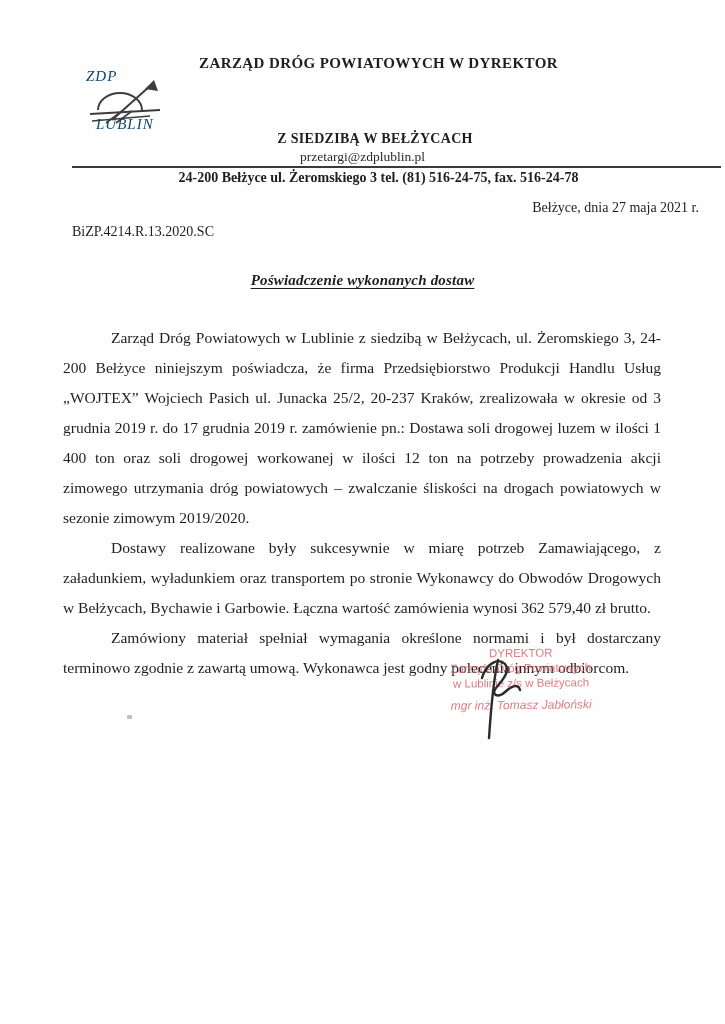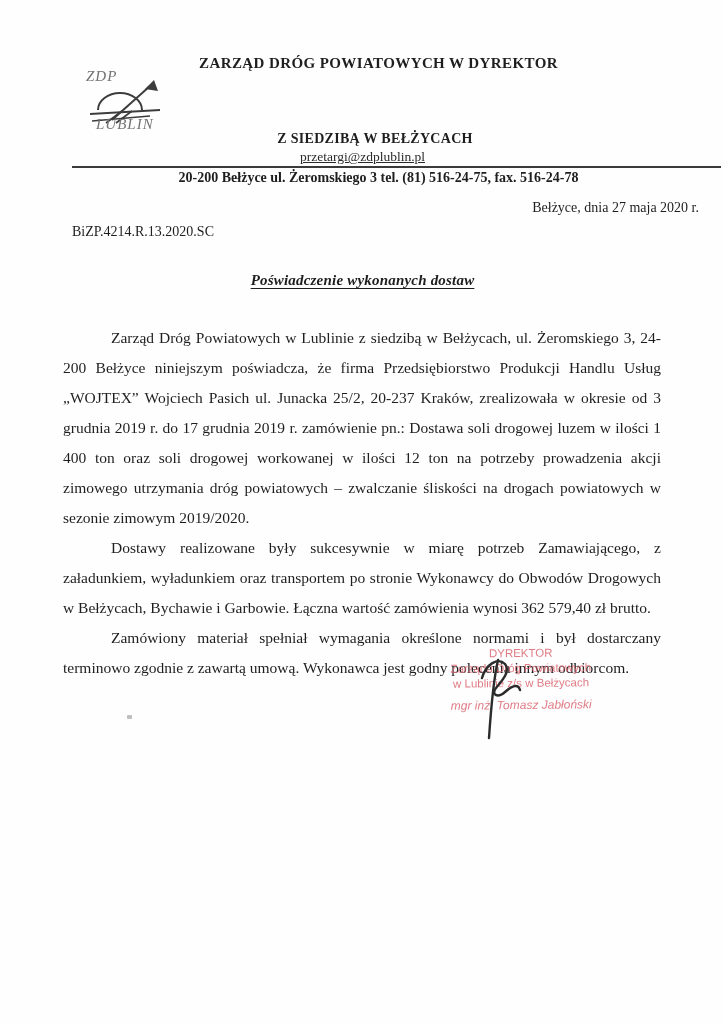--- a/index.html
+++ b/index.html
@@ -19,21 +19,21 @@
     padding-left: 32px;
     text-align: center;
     font-size: 15px;
     font-weight: bold;
     letter-spacing: 0.4px;
   }
   .logo {
     position: absolute;
     top: 68px; left: 84px;
     width: 86px; height: 68px;
-    color: #737373;
+    color: #0c4a6e;
     text-decoration: underline;
   }
   .logo-zdp {
     position: absolute; top: 0; left: 2px;
     font-style: italic; font-size: 15px; letter-spacing: 1px;
   }
   .logo-art { position: absolute; top: 10px; left: 6px; }
   .logo-lublin {
     position: absolute; top: 48px; left: 12px;
     font-style: italic; font-size: 15px; letter-spacing: 1px;
@@ -45,21 +45,20 @@
     text-align: center;
     font-size: 14px;
     font-weight: bold;
     letter-spacing: 0.3px;
   }
   .email-line {
     position: absolute;
     top: 149px; left: 0; right: 0;
     text-align: center;
     font-size: 13.5px;
-    text-decoration: underline;
     color: #2a2a2a;
   }
   .header-divider {
     position: absolute;
     top: 166px; left: 72px; right: 4px;
     height: 0;
     border-top: 2px solid #3a3a3a;
   }
   .address-line {
     position: absolute;
@@ -150,23 +149,23 @@
     </svg>
     <div class="logo-lublin">LUBLIN</div>
   </div>
 
   <div class="seat-line">Z SIEDZIBĄ W BEŁŻYCACH</div>
 
   <div class="email-line">przetargi@zdplublin.pl</div>
 
   <div class="header-divider"></div>
 
-  <div class="address-line">20-200 Bełżyce ul. Żeromskiego 3 tel. (81) 516-24-75, fax. 516-24-78</div>
+  <div class="address-line">24-200 Bełżyce ul. Żeromskiego 3 tel. (81) 516-24-75, fax. 516-24-78</div>
 
-  <div class="date-line">Bełżyce, dnia 27 maja 2020 r.</div>
+  <div class="date-line">Bełżyce, dnia 27 maja 2021 r.</div>
 
   <div class="ref-number">BiZP.4214.R.13.2020.SC</div>
 
   <div class="doc-title">
     <span>Poświadczenie wykonanych dostaw</span>
   </div>
 
   <div class="doc-body">
     <p>Zarząd Dróg Powiatowych w Lublinie z siedzibą w Bełżycach, ul. Żeromskiego 3, 24-200 Bełżyce niniejszym poświadcza, że firma Przedsiębiorstwo Produkcji Handlu Usług „WOJTEX” Wojciech Pasich ul. Junacka 25/2, 20-237 Kraków, zrealizowała w okresie od 3 grudnia 2019 r. do 17 grudnia 2019 r. zamówienie pn.: Dostawa soli drogowej luzem w ilości 1 400 ton oraz soli drogowej workowanej w ilości 12 ton na potrzeby prowadzenia akcji zimowego utrzymania dróg powiatowych – zwalczanie śliskości na drogach powiatowych w sezonie zimowym 2019/2020.</p>
     <p>Dostawy realizowane były sukcesywnie w miarę potrzeb Zamawiającego, z załadunkiem, wyładunkiem oraz transportem po stronie Wykonawcy do Obwodów Drogowych w Bełżycach, Bychawie i Garbowie. Łączna wartość zamówienia wynosi 362 579,40 zł brutto.</p>

